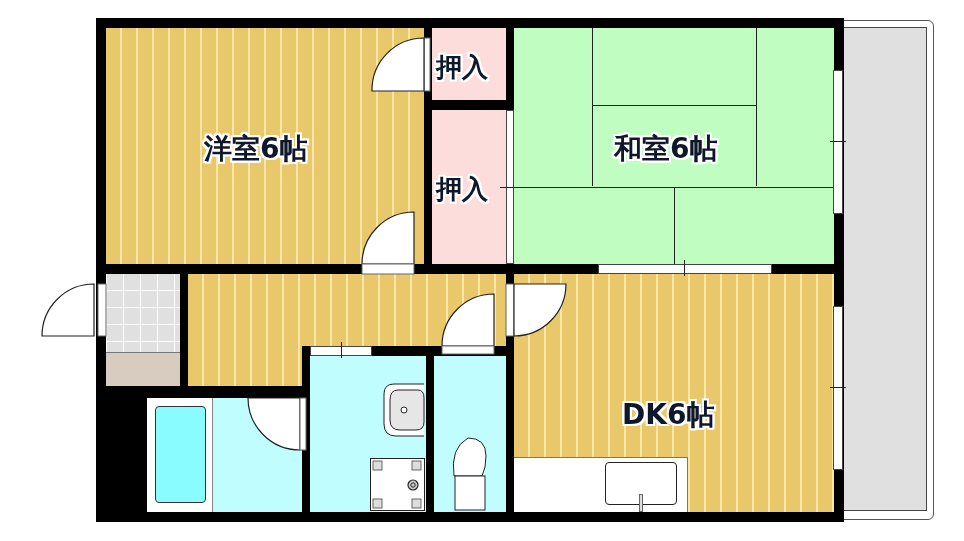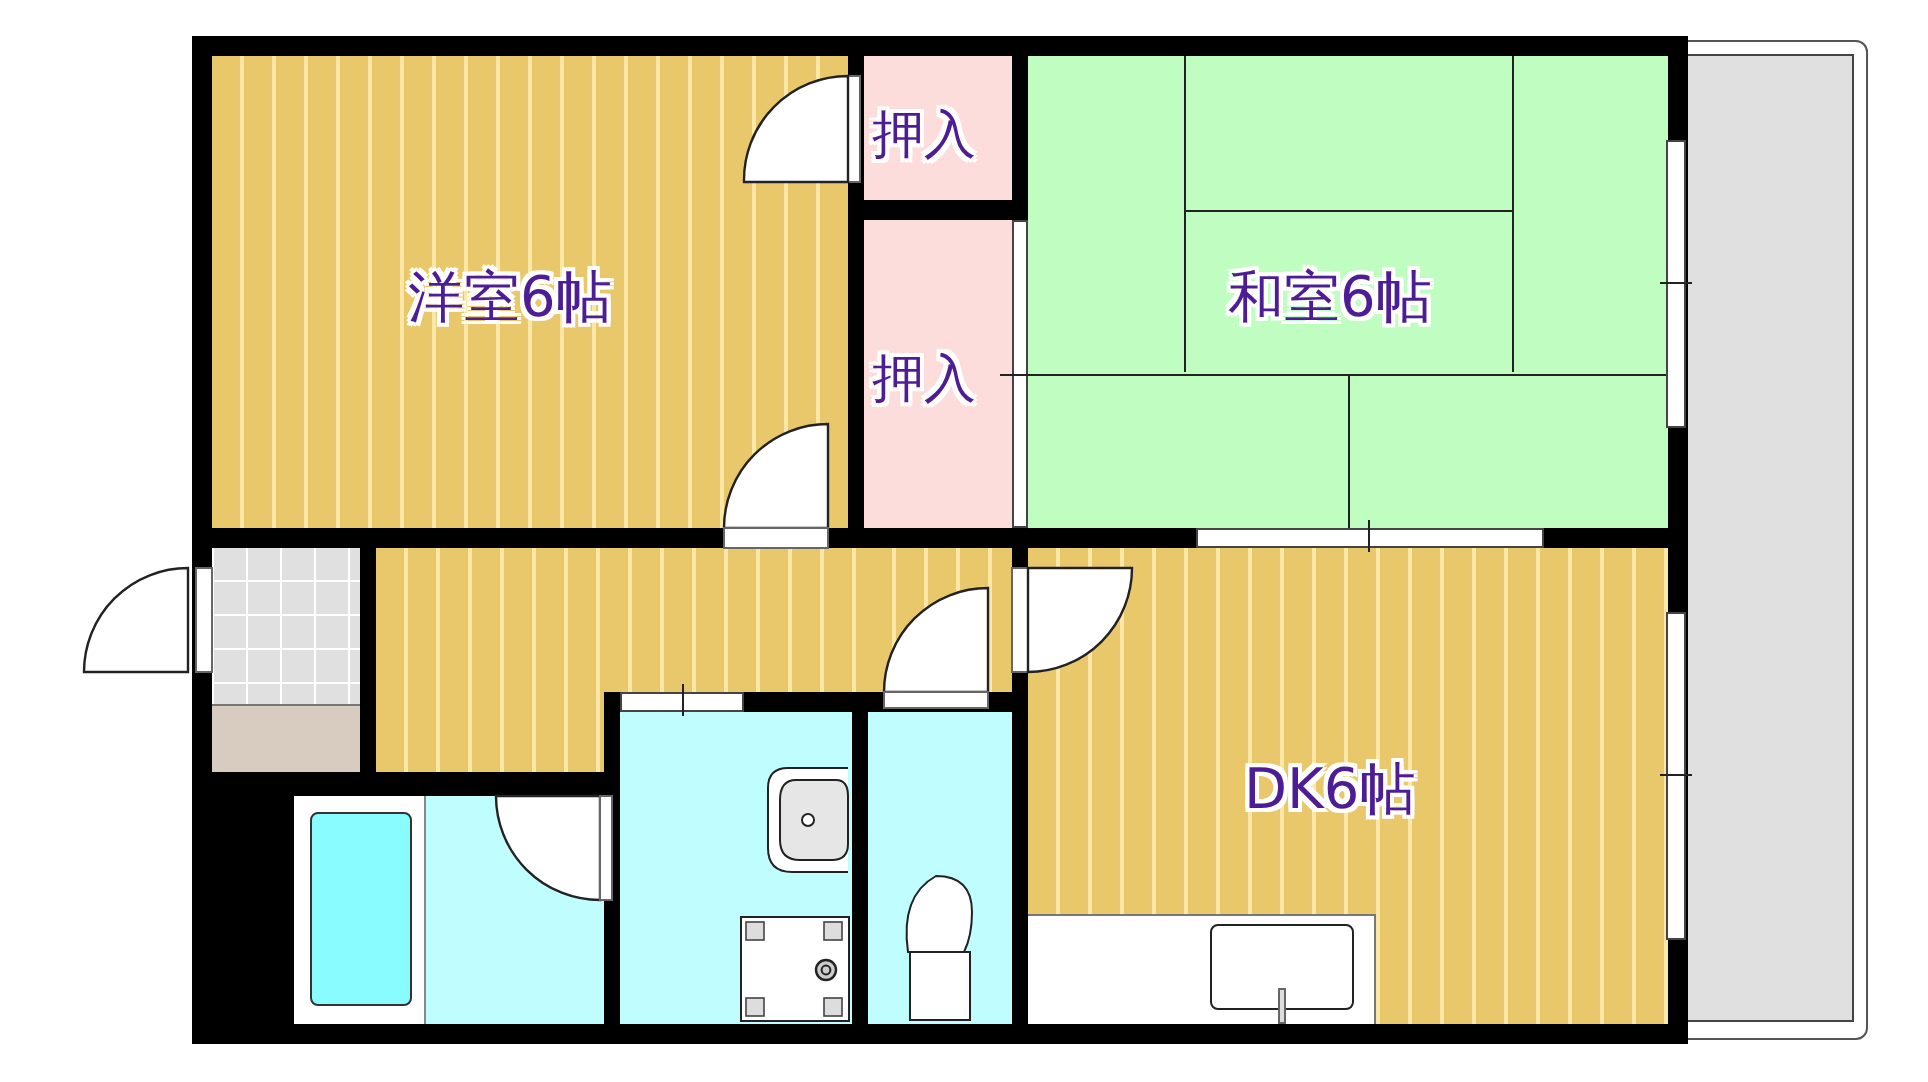--- a/index.html
+++ b/index.html
@@ -6,21 +6,21 @@
   body{width:964px;height:541px;position:relative;overflow:hidden;font-family:"DejaVu Sans","Liberation Sans",sans-serif;}
   .abs{position:absolute;box-sizing:border-box;}
   .wall{position:absolute;background:#000;}
   .floor-wood{background-color:#e9c86c;background-image:repeating-linear-gradient(90deg,transparent 0,transparent 14px,#fbe7a8 14px,#fbe7a8 16px);}
   .floor-tatami{background:#c0fdc0;}
   .closet{background:#fddcdc;}
   .wet{background:#c0fdff;}
   .tile{background-color:#e0e0e0;background-image:linear-gradient(90deg,#fff 1px,transparent 1px),linear-gradient(0deg,#fff 1px,transparent 1px);background-size:17px 17px;}
   .step{background:#d8ccc0;}
   .balcony-outer{border:1px solid #555;border-radius:0 6px 6px 0;background:#fff;}
-  .label{position:absolute;font-size:28px;color:#4c1d95;white-space:nowrap;text-shadow:-2px -2px 0 #fff,2px -2px 0 #fff,-2px 2px 0 #fff,2px 2px 0 #fff,0 2px 0 #fff,0 -2px 0 #fff,2px 0 0 #fff,-2px 0 0 #fff;letter-spacing:0px;}
+  .label{position:absolute;font-size:28px;color:#0f172a;white-space:nowrap;text-shadow:-2px -2px 0 #fff,2px -2px 0 #fff,-2px 2px 0 #fff,2px 2px 0 #fff,0 2px 0 #fff,0 -2px 0 #fff,2px 0 0 #fff,-2px 0 0 #fff;letter-spacing:0px;font-weight:bold;}
   .label.small{font-size:26px;}
   .tline{position:absolute;background:#222;}
   .win{position:absolute;background:#fff;border:1px solid #444;box-sizing:border-box;}
   svg{position:absolute;overflow:visible;}
 </style>
 </head>
 <body>
 
 <div class="abs balcony-outer" style="left:836px;top:20px;width:98px;height:500px;"></div>
 <div class="abs" style="left:842px;top:27px;width:85px;height:484px;background:#e0e0e0;border:1px solid #444;"></div>
@@ -123,13 +123,13 @@
 </svg>
 
 <div class="abs" style="left:514px;top:457px;width:174px;height:55px;background:#fff;border:1px solid #777;border-left:none;border-bottom:none;"></div>
 <div class="abs" style="left:605px;top:462px;width:72px;height:43px;background:#fff;border:1px solid #222;border-radius:4px;"></div>
 <div class="abs" style="left:639px;top:494px;width:4px;height:18px;background:#ddd;border:1px solid #666;"></div>
 
 <div class="label" style="left:204px;top:130px;">洋室6帖</div>
 <div class="label small" style="left:436px;top:50px;">押入</div>
 <div class="label small" style="left:436px;top:172px;">押入</div>
 <div class="label" style="left:614px;top:130px;">和室6帖</div>
-<div class="label" style="left:622px;top:376px;">DK6帖</div>
+<div class="label" style="left:622px;top:396px;">DK6帖</div>
 
 </body></html>

